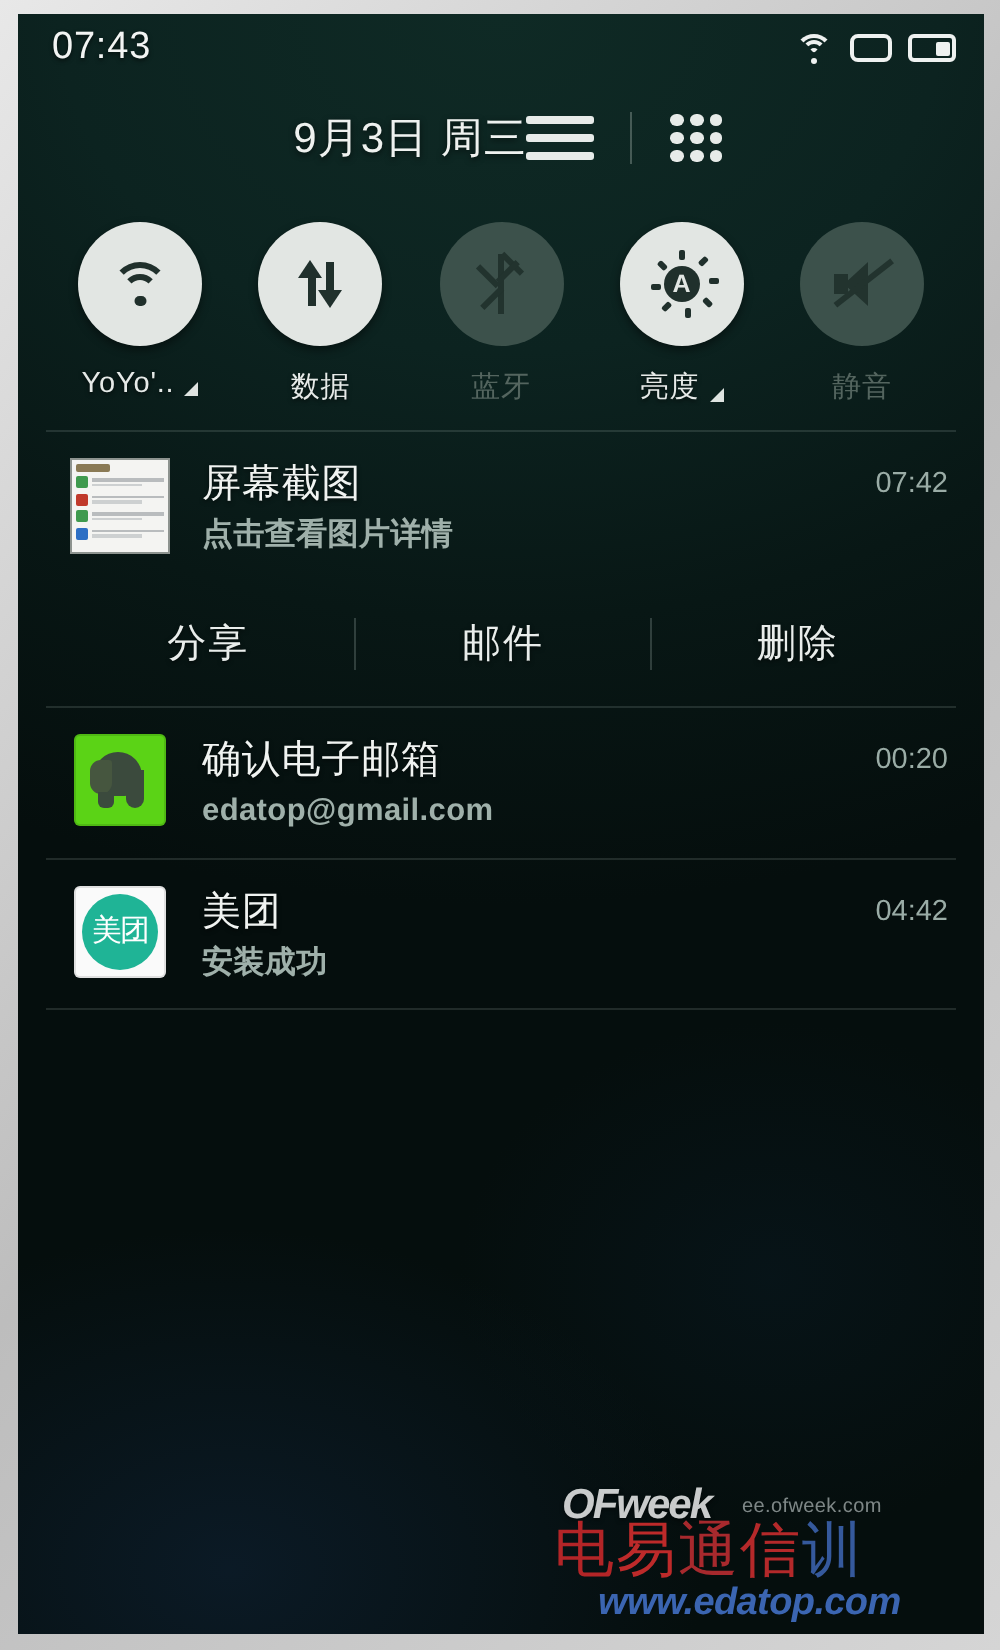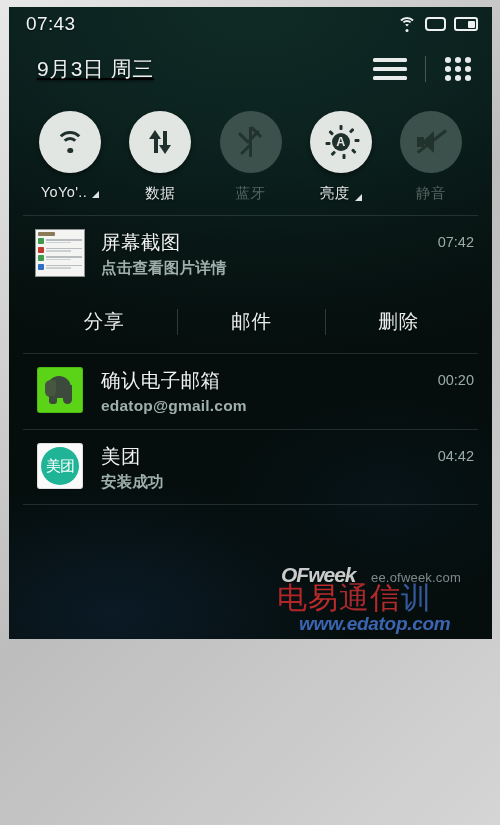--- a/index.html
+++ b/index.html
@@ -17,21 +17,21 @@
     position: relative;
     width: 500px;
     height: 825px;
     background: linear-gradient(135deg, #e8e8e8 0%, #bdbdbd 50%, #d5d5d5 100%);
     padding: 7px 8px 8px 9px;
   }
 
   #screen {
     position: relative;
     width: 483px;
-    height: 632px;
+    height: 810px;
     overflow: hidden;
     background:
       radial-gradient(ellipse 120% 55% at 50% 0%, #0f2a25 0%, #0c2320 38%, #081715 68%, #050e0d 100%),
       #061110;
   }
   
   #screen::after {
     content: "";
     position: absolute;
     inset: 0;
@@ -89,23 +89,22 @@
   }
   .ic-batt span { display: block; width: 38%; background: #eef1f0; border-radius: 1px; }
 
   
   #header {
     position: relative;
     z-index: 3;
     height: 56px;
     display: flex;
     align-items: center;
-    justify-content: space-between;
+    justify-content: center;
     padding: 0 20px 0 28px;
-    text-decoration: underline;
   }
   #date-text {
     color: #eef1ef;
     font-size: 21px;
     letter-spacing: .5px;
     text-shadow: 0 1px 3px rgba(0,0,0,.65);
   }
   #header-actions { display: flex; align-items: center; gap: 0; }
 
   .ic-list {
@@ -346,21 +345,21 @@
   #wm { position: absolute; right: 2px; bottom: 2px; z-index: 4; width: 215px; height: 76px; }
   #wm-ofweek {
     position: absolute; left: 6px; top: 2px;
     font-size: 21px; font-weight: bold; font-style: italic;
     color: rgba(245,247,247,.82);
     letter-spacing: -1px;
     text-shadow: 0 1px 2px rgba(0,0,0,.5);
   }
   #wm-ofweek-url {
     position: absolute; left: 96px; top: 9px;
-    font-size: 13px;
+    font-size: 10px;
     color: rgba(214,222,222,.58);
     letter-spacing: .2px;
   }
   #wm-cn {
     position: absolute; left: 2px; top: 22px;
     font-size: 30px; font-weight: normal;
     letter-spacing: 1px;
     line-height: 1;
   }
   #wm-cn span:nth-child(1) { color: rgba(198,40,42,.90); }

